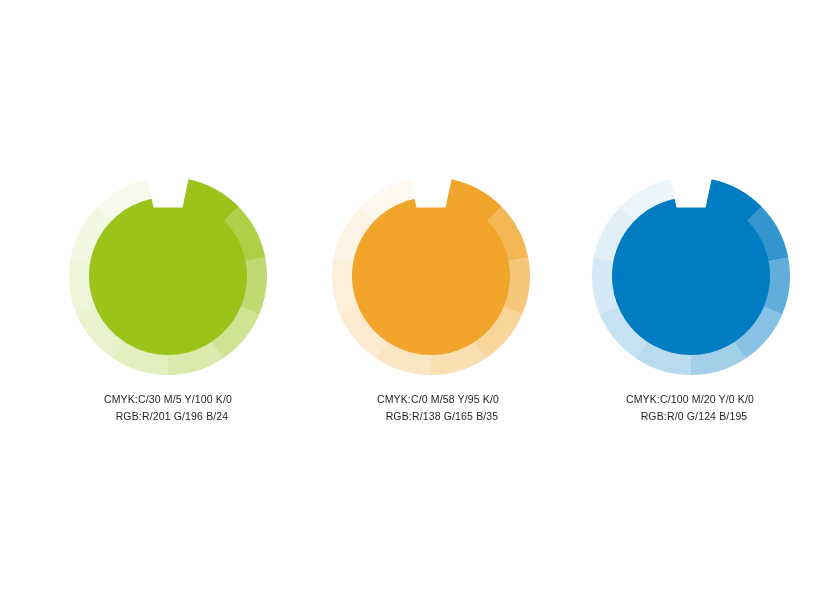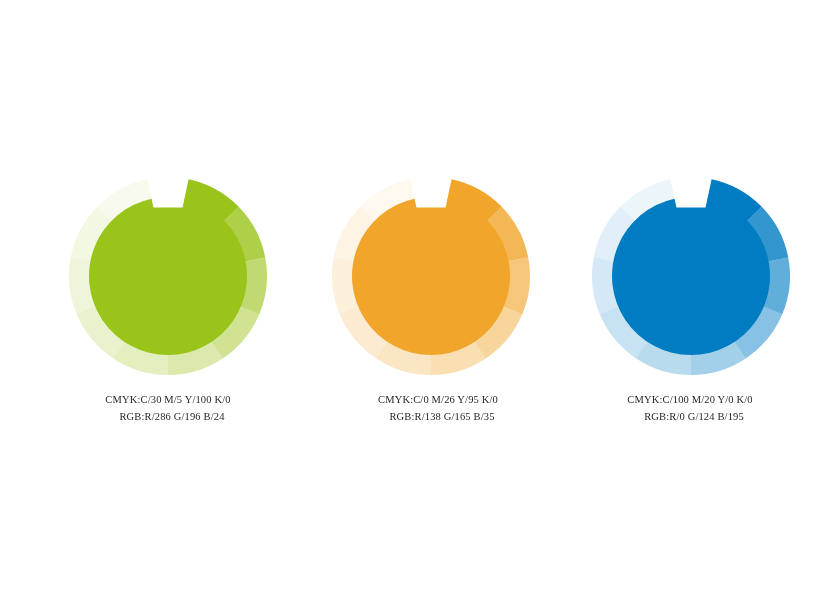--- a/index.html
+++ b/index.html
@@ -13,21 +13,20 @@
     height: 597px;
     font-family: "Liberation Sans", sans-serif;
     overflow: hidden;
     position: relative;
   }
   #stage {
     position: relative;
     width: 710px;
     height: 597px;
     background: #ffffff;
-    font-family: Liberation Serif, serif;
   }
   .swatch {
     position: absolute;
     top: 176px;
     width: 200px;
     height: 200px;
   }
   .swatch.s0 { left: 68px; }
   .swatch.s1 { left: 331px; }
   .swatch.s2 { left: 591px; }
@@ -242,25 +241,25 @@
       <path class="disc" d="M 116.43 22.73
           A 79 79 0 1 1 83.57 22.73
           L 85.45 31.53
           L 114.55 31.53
           Z" fill="#007CC3"></path>
     </svg>
   </div>
 
   <div class="caption c0">
     <span class="line cmyk">CMYK:C/30  M/5  Y/100  K/0</span>
-    <span class="line rgb">RGB:R/286  G/196  B/24</span>
+    <span class="line rgb">RGB:R/201  G/196  B/24</span>
   </div>
 
   <div class="caption c1">
-    <span class="line cmyk">CMYK:C/0  M/26  Y/95  K/0</span>
+    <span class="line cmyk">CMYK:C/0  M/58  Y/95  K/0</span>
     <span class="line rgb">RGB:R/138  G/165  B/35</span>
   </div>
 
   <div class="caption c2">
     <span class="line cmyk">CMYK:C/100  M/20  Y/0  K/0</span>
     <span class="line rgb">RGB:R/0  G/124  B/195</span>
   </div>
 
 </div>
 

